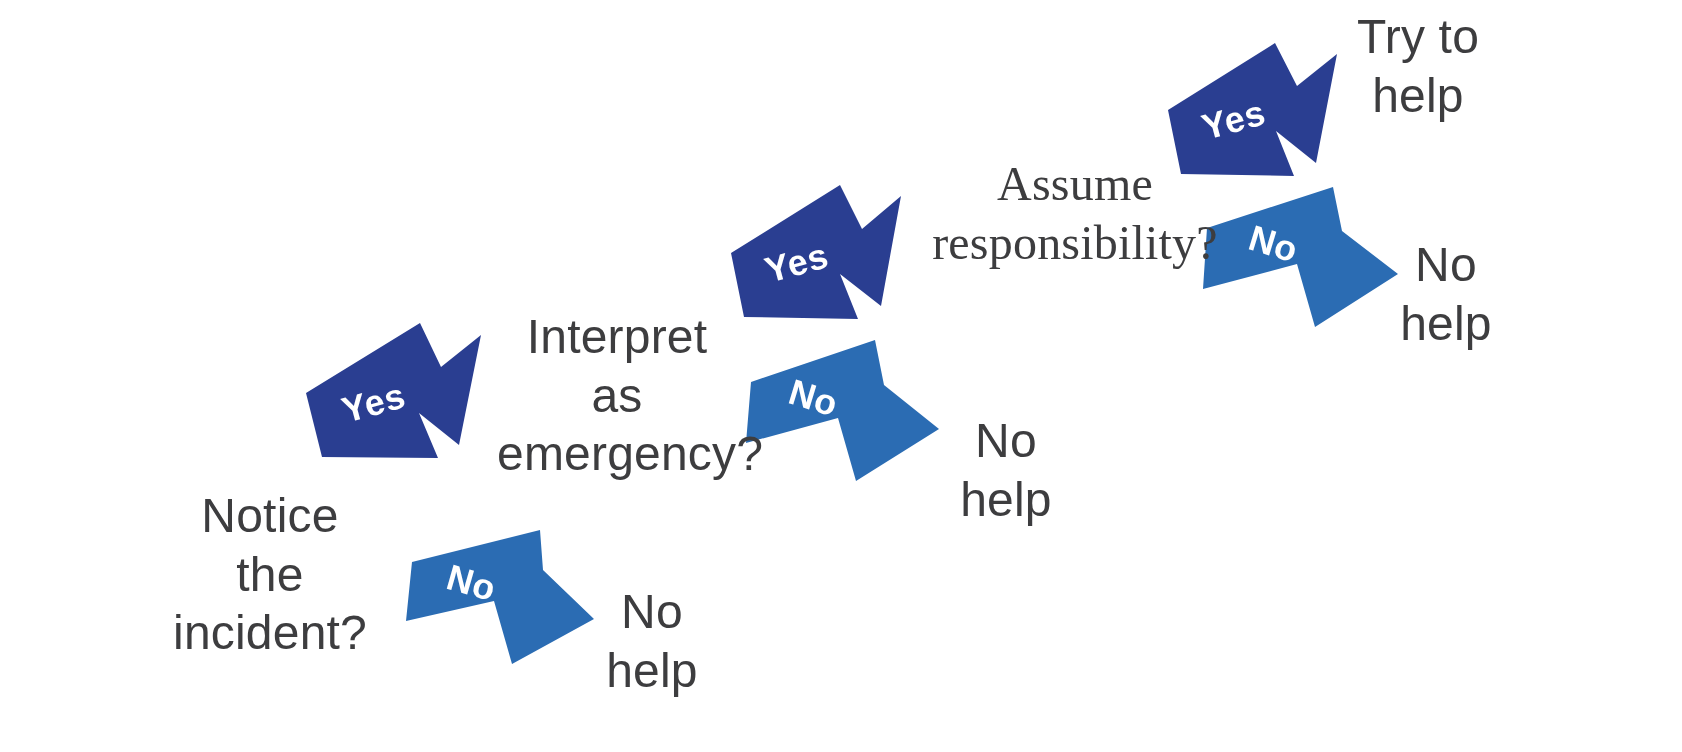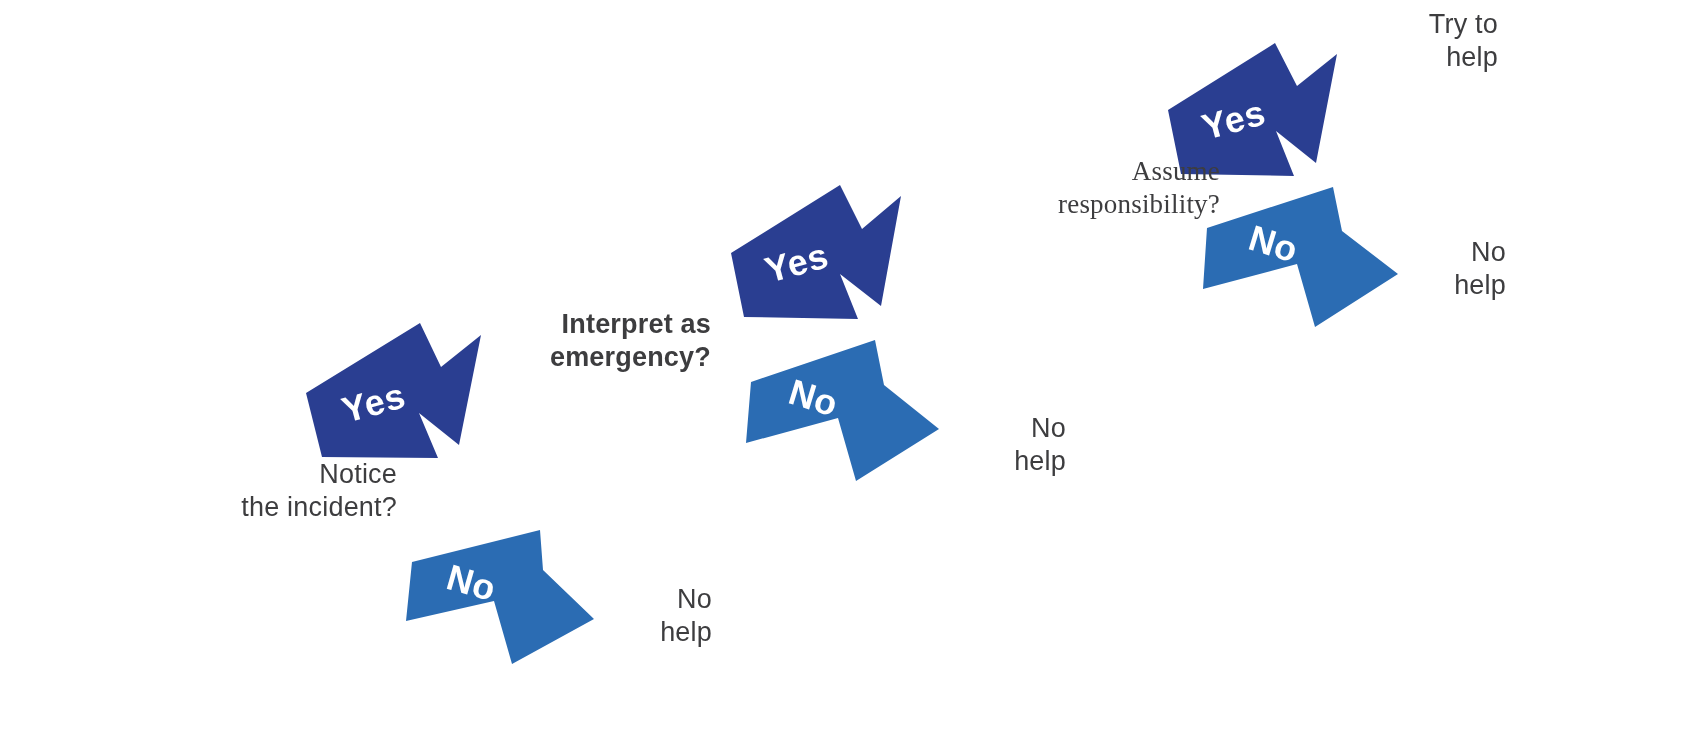--- a/index.html
+++ b/index.html
@@ -23,24 +23,24 @@
     left: 0;
     top: 0;
     width: 1682px;
     height: 752px;
     display: block;
   }
   .node-label {
     position: absolute;
     color: #3d3d3f;
     font-family: "Liberation Sans", sans-serif;
-    font-size: 27px;
+    font-size: 48px;
     line-height: 1.22;
     letter-spacing: 0.2px;
-    text-align: right;
+    text-align: center;
     white-space: pre-line;
     font-weight: 400;
   }
   .arrow-label {
     font-family: "Liberation Sans", sans-serif;
     font-weight: bold;
     fill: #ffffff;
     font-size: 36px;
     letter-spacing: 0.5px;
   }
@@ -77,24 +77,24 @@
       <text class="arrow-label" x="1272" y="256" text-anchor="middle" transform="rotate(17 1272 249)">No</text>
     </g>
 
     <g>
       <polygon fill="#2A3E91" points="1168,110 1275,43 1297,86 1337,54 1316,163 1276,131 1294,176 1181,174"></polygon>
       <text class="arrow-label" x="1235" y="132" text-anchor="middle" transform="rotate(-15 1235 125)">Yes</text>
     </g>
 
   </svg>
 
-  <div class="node-label" style="left:143px; top:458px; width:254px;">Notice
+  <div class="node-label" style="left:143px; top:487px; width:254px;">Notice
 the incident?</div>
 
-  <div class="node-label" style="left:471px; top:308px; width:240px;font-weight:bold;">Interpret as
+  <div class="node-label" style="left:497px; top:308px; width:240px;">Interpret as
 emergency?</div>
 
   <div class="node-label" style="left:930px; top:155px; width:290px;font-family:Liberation Serif, serif;">Assume
 responsibility?</div>
 
   <div class="node-label" style="left:592px; top:583px; width:120px;">No
 help</div>
 
   <div class="node-label" style="left:946px; top:412px; width:120px;">No
 help</div>

